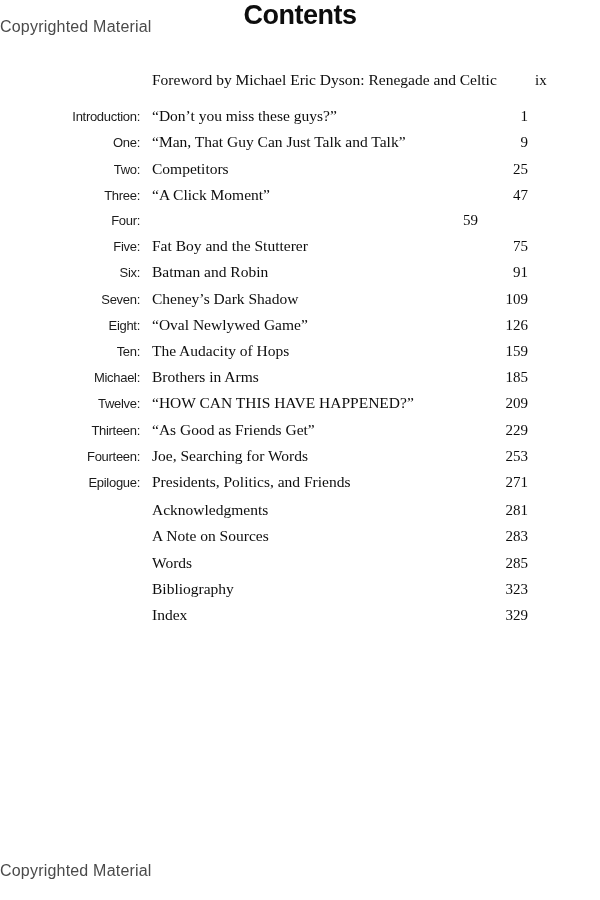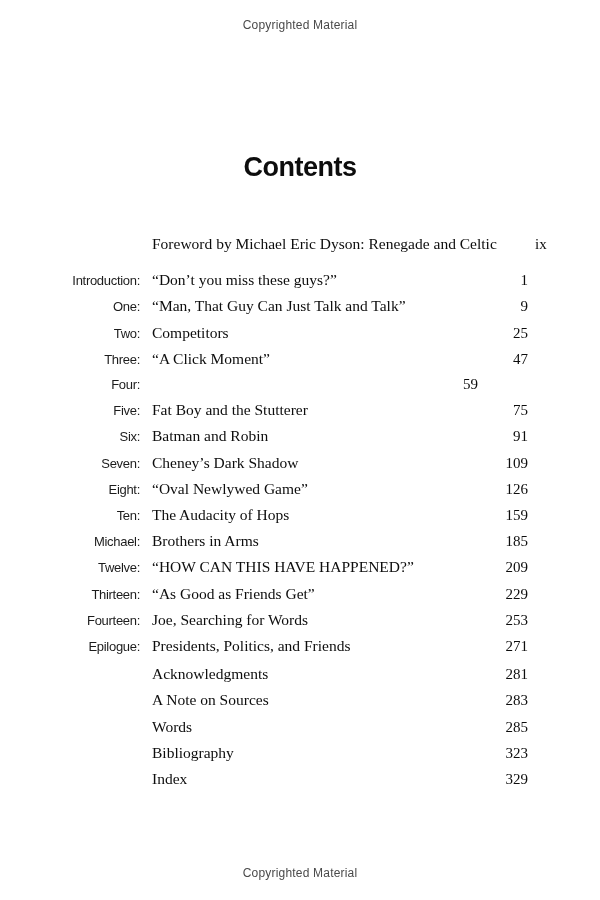--- a/index.html
+++ b/index.html
@@ -11,30 +11,29 @@
     overflow:hidden;
   }
   .page{
     position:relative;
     width:600px;height:900px;
     background:#ffffff;
   }
   .notice{
     position:absolute;
     left:0;width:100%;
-    text-align:center;
+    text-align:left;
     font-family:"Liberation Sans",sans-serif;
-    font-size:12px;
+    font-size:16px;
     color:#4a4a4a;
     letter-spacing:0.2px;
   }
   .notice-top{top:18px;}
   .notice-bottom{bottom:20px;}
   .main{
-    padding-top:152px;
     width:456px;
     margin:0 auto;
   }
   .contents-title{
     text-align:center;
     font-family:"Liberation Sans",sans-serif;
     font-weight:bold;
     font-size:27px;
     letter-spacing:-0.5px;
     color:#0d0d0d;
@@ -60,21 +59,21 @@
     font-size:15.5px;
     color:#0d0d0d;
     white-space:nowrap;
   }
   .toc-page{
     text-align:right;
     font-family:"Liberation Serif",serif;
     font-size:15px;
     color:#0d0d0d;
   }
-  .foreword-block{margin-top:48px;}
+  .foreword-block{margin-top:36px;}
   .entries-block{margin-top:10px;}
   .back-block{margin-top:2px;}
 </style>
 </head>
 <body>
 
 <div class="page">
 
   <div class="notice notice-top">Copyrighted Material</div>
 

